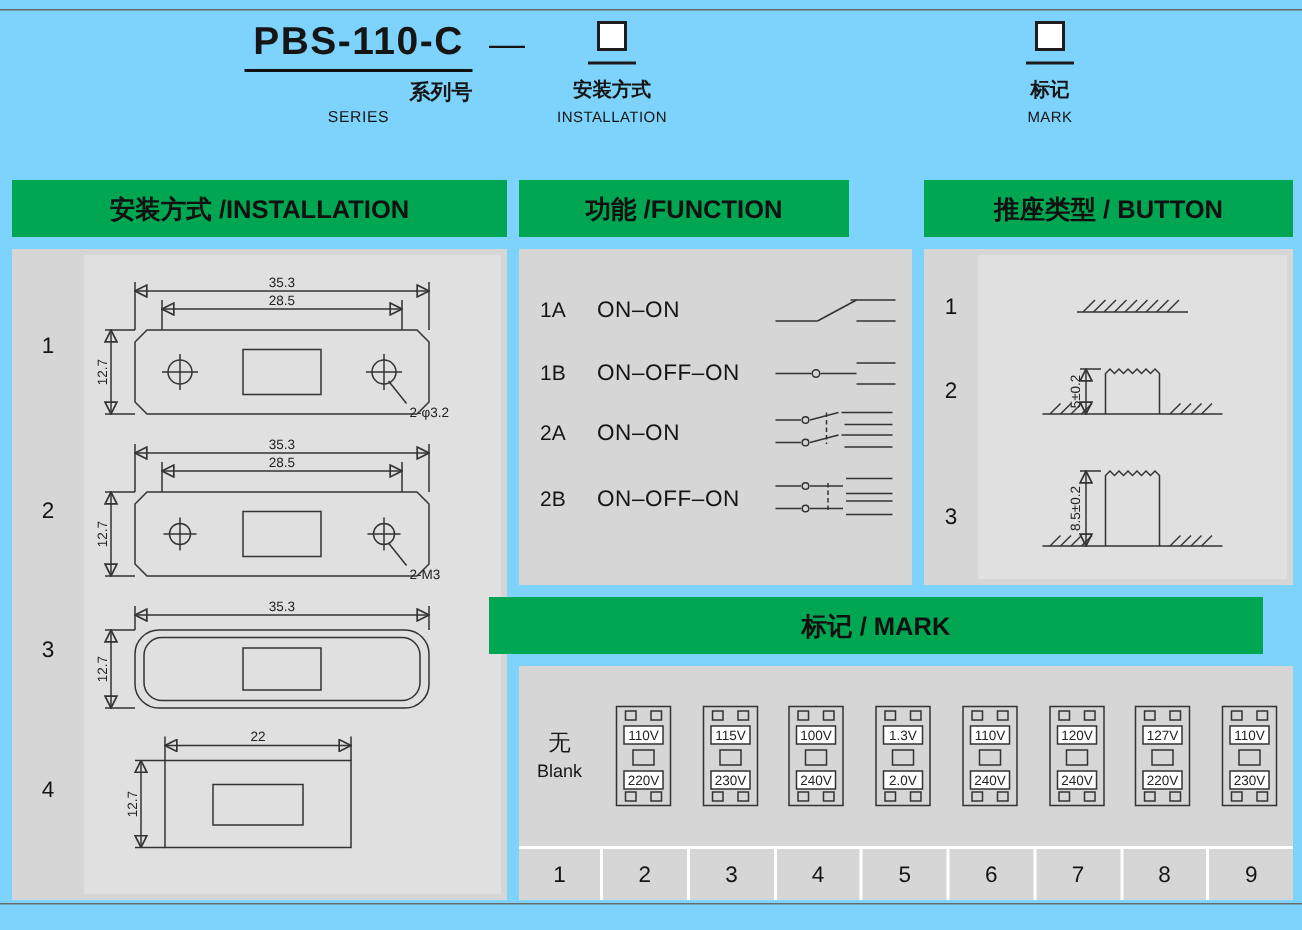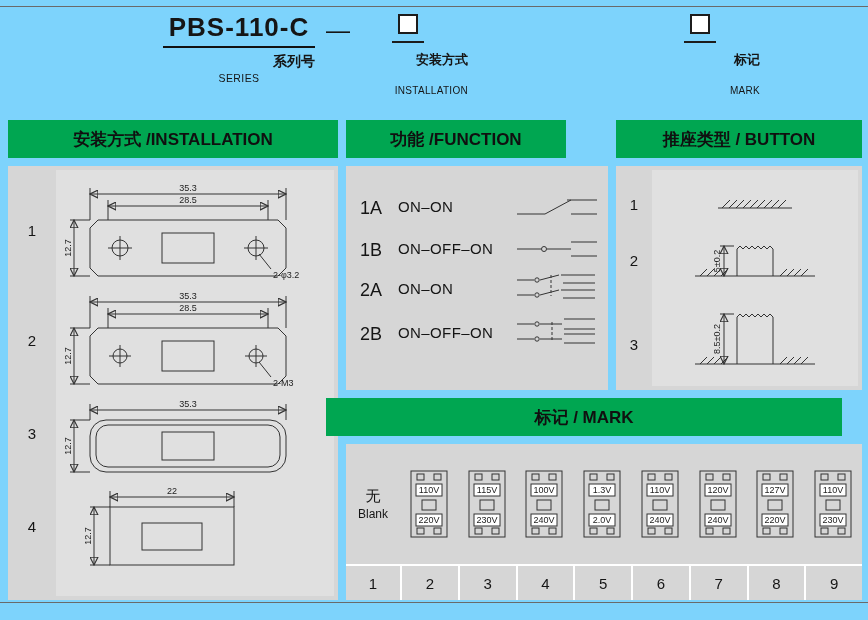--- a/index.html
+++ b/index.html
@@ -8,40 +8,40 @@
   .page { position:relative; width:868px; height:620px; background:#7dd3fc; overflow:hidden; }
   .hr { position:absolute; left:0; width:868px; height:1px; background:#6a6a6a; }
 
   
   .model { position:absolute; left:163px; top:12px; width:152px; text-align:center;
            font-size:26px; font-weight:700; letter-spacing:1px; }
   .model-underline { position:absolute; left:163px; top:46px; width:152px; height:2px; background:#111; }
   .cnlab { position:absolute; text-align:right; font-size:14px; font-weight:600; }
   .enlab { position:absolute; text-align:center; font-size:10.5px; letter-spacing:.4px; }
   .dash { position:absolute; left:326px; top:16px; font-size:24px; }
-  .slot { position:absolute; top:14px; width:120px; text-align:right; }
+  .slot { position:absolute; top:14px; width:120px; text-align:center; }
   .codebox { width:20px; height:20px; border:2px solid #1c1c1c; margin:0 auto; background:#fff; }
   .codeline { width:32px; height:2px; background:#1c1c1c; margin:7px auto 8px; }
   .slot .cn { font-size:13px; font-weight:600; }
-  .slot .en { font-size:10px; letter-spacing:.3px; margin-top:16px; }
+  .slot .en { font-size:10px; letter-spacing:.3px; margin-top:4px; }
 
   
   .greenbar { position:absolute; height:38px; background:var(--green,#00A651);
               display:flex; align-items:center; justify-content:center;
               font-size:17px; font-weight:700; color:#101010;text-align:center; }
   .panel { position:absolute; background:var(--panel,#d6d6d6); }
   .inner { position:absolute; background:var(--panel-inner,#e0e0e0); }
   .rowindex { position:absolute; width:48px; text-align:center; font-size:15px; }
   .drawing { position:absolute; }
   svg { display:block; }
   svg line, svg path, svg rect.o, svg circle, svg polyline { stroke:#333; fill:none; }
   .dimtext { fill:#222; font-size:9px; font-family:"Liberation Sans",sans-serif; }
 
   
-  .fcode { position:absolute; width:32px; font-size:18px; }
+  .fcode { position:absolute; width:32px; font-size:14px; }
   .flabel { position:absolute; font-size:15px; letter-spacing:.4px; }
 
   
   .mark-grid { position:absolute; left:346px; top:444px; width:516px; height:120px;
                display:grid; grid-template-columns:54px repeat(8,1fr);
                align-items:center; justify-items:center; }
   .blankcell { text-align:center; line-height:1.35; }
   .blankcell .cn { font-size:15px; }
   .blankcell .en { font-size:12px; }
   .codes-row { position:absolute; left:346px; top:564px; width:516px; height:36px;

